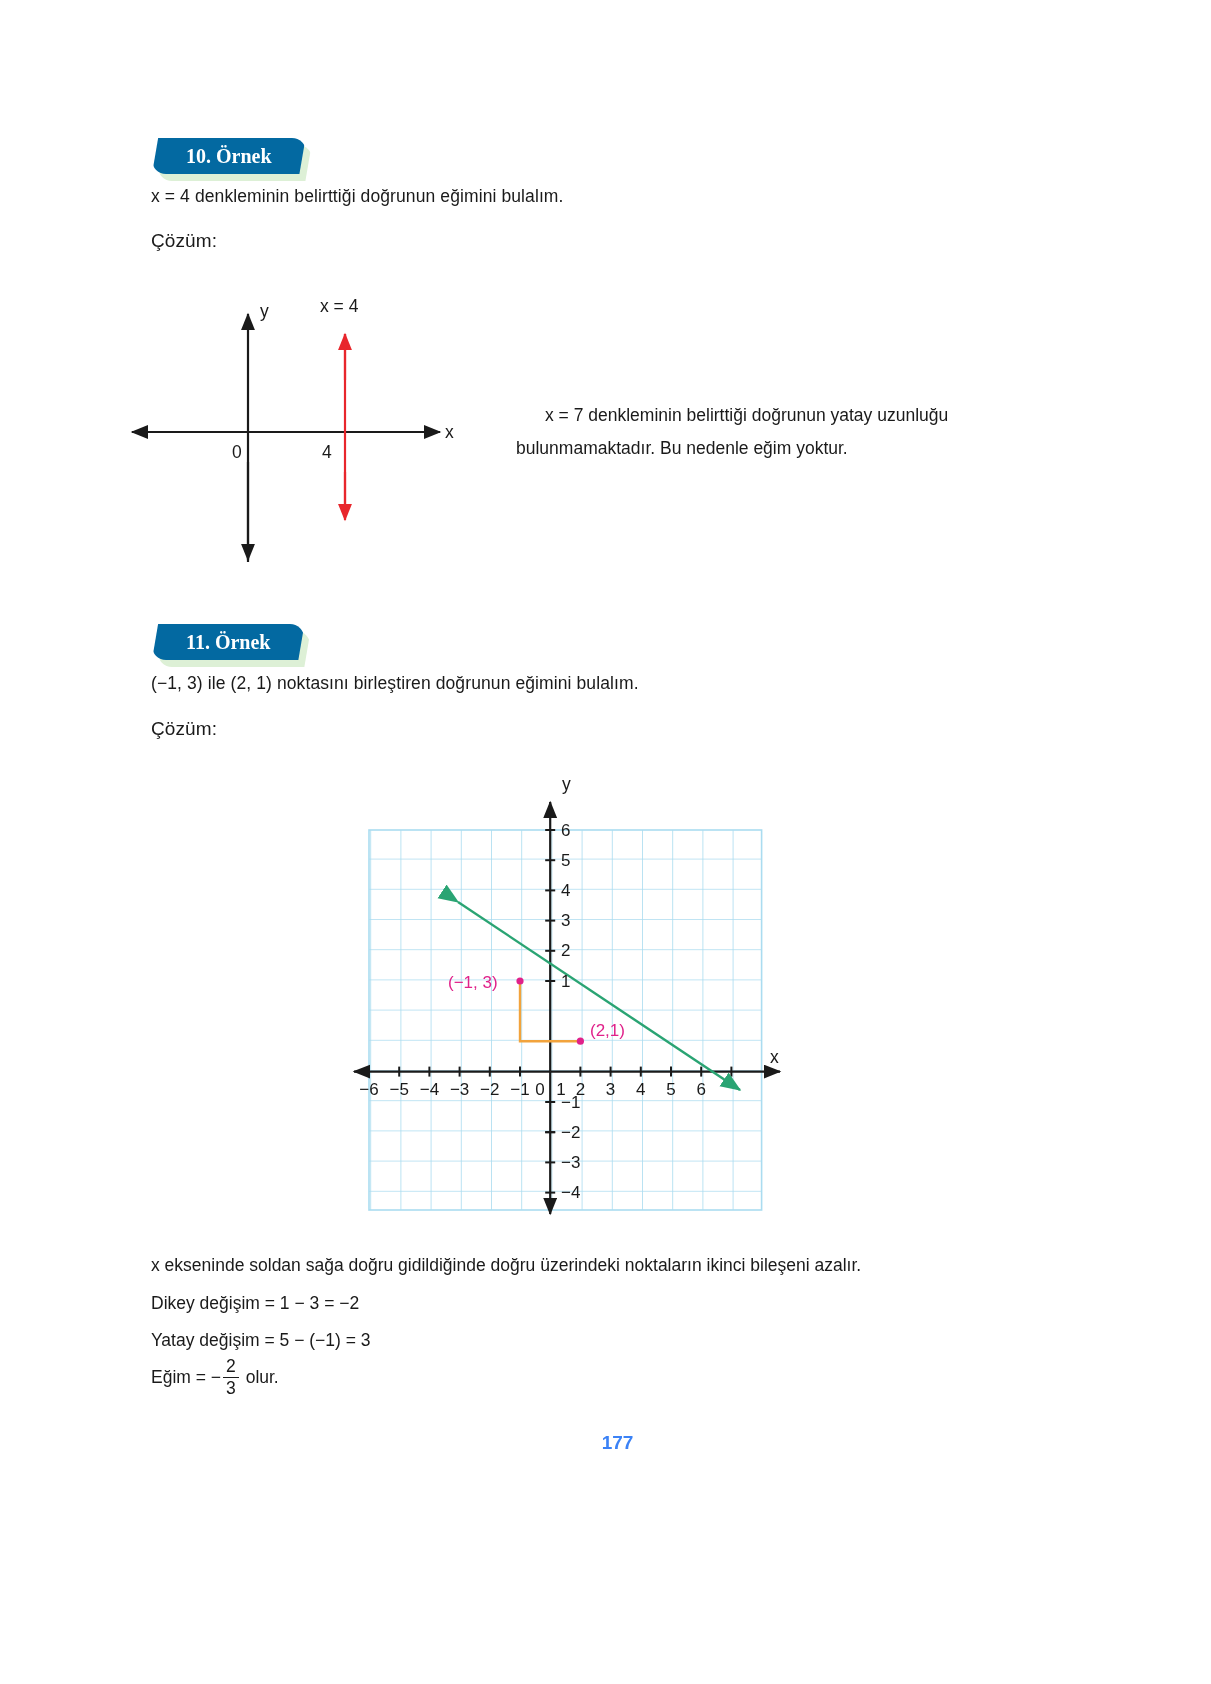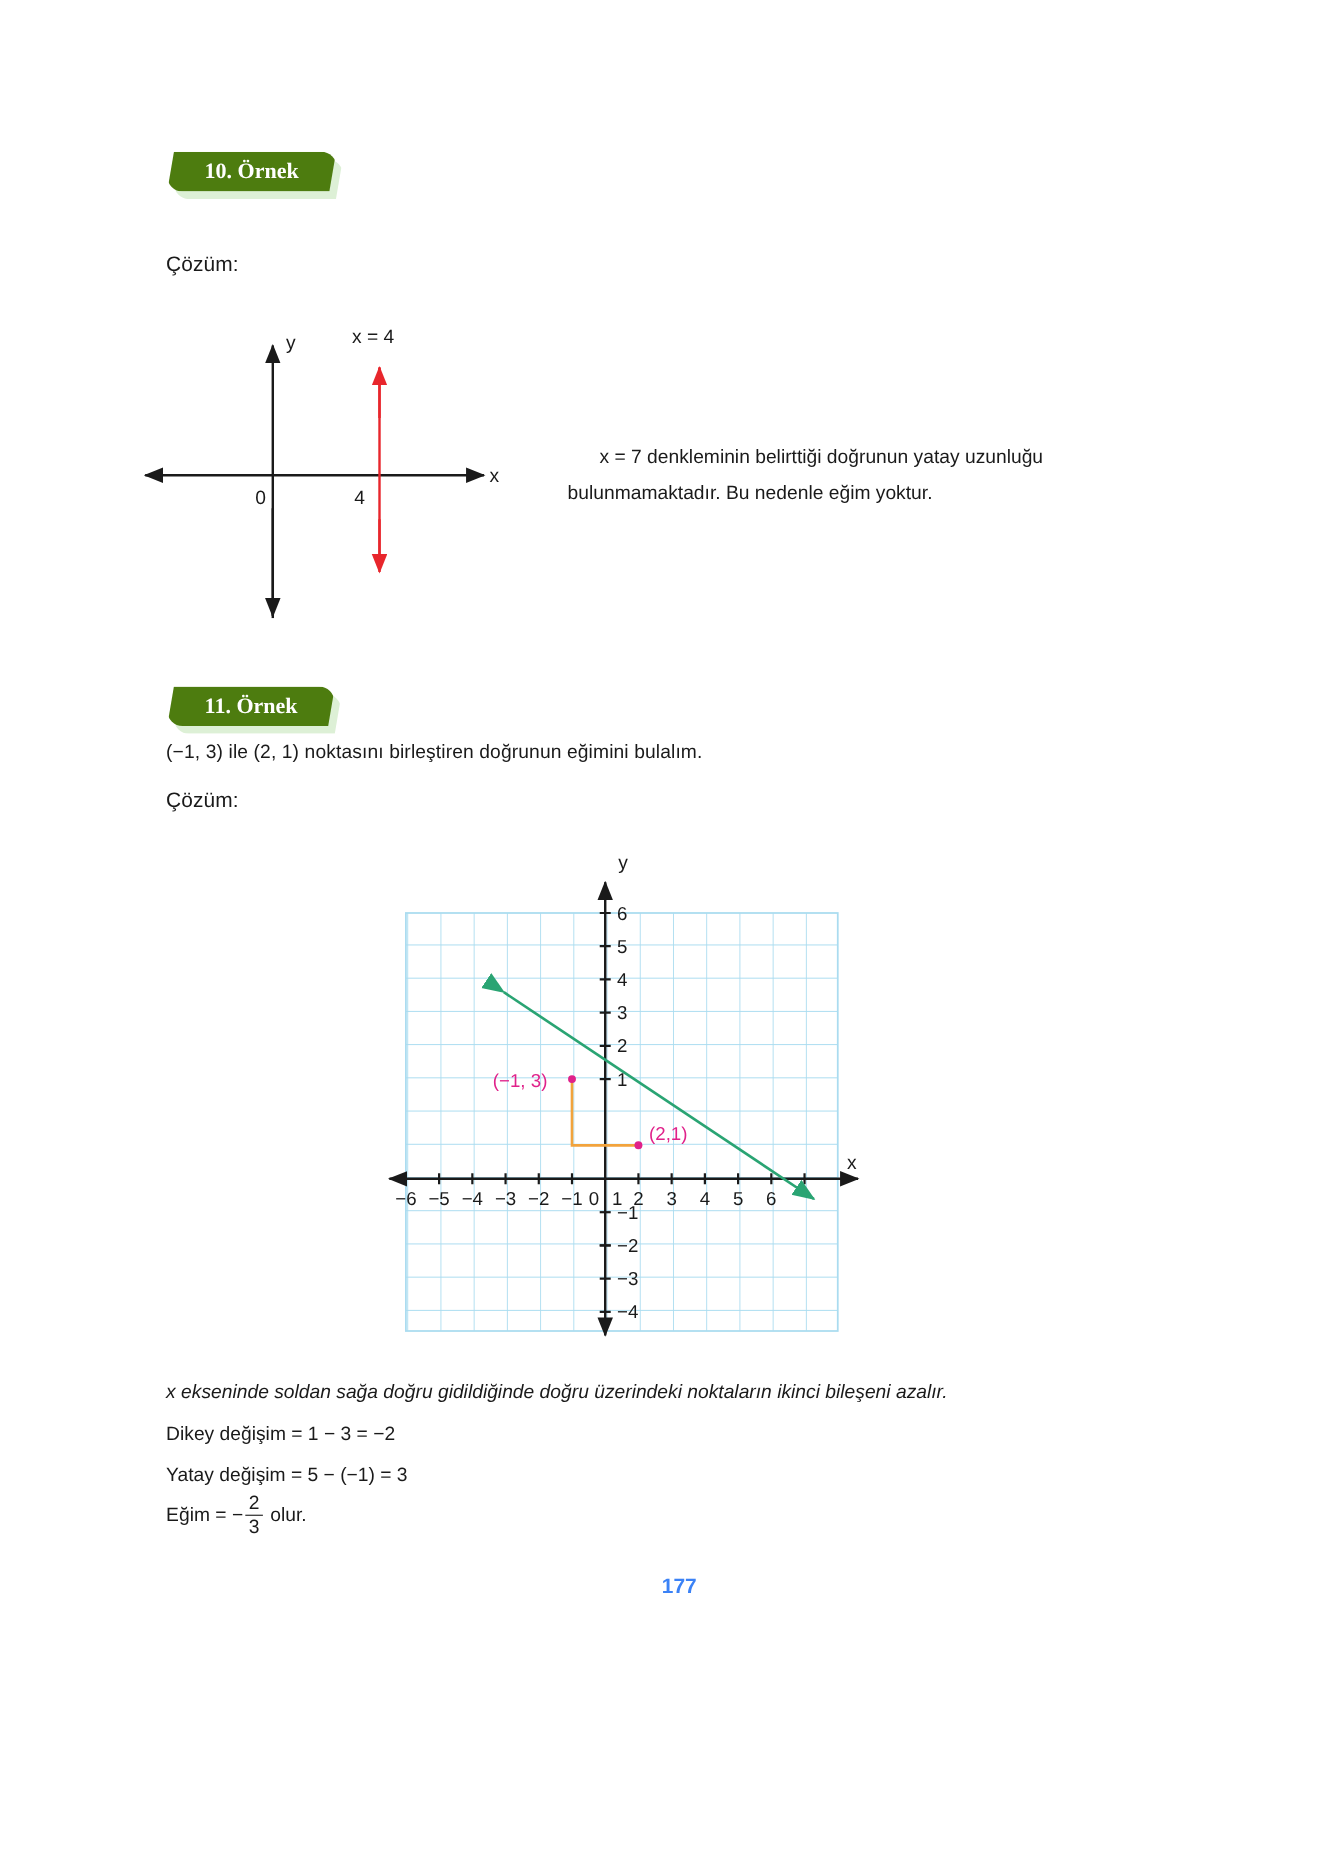--- a/index.html
+++ b/index.html
@@ -9,21 +9,21 @@
     position:relative;overflow:hidden;
   }
   .page{position:absolute;inset:0;}
 
   
   .badge-wrap{position:absolute;}
   .badge{
     position:relative;display:inline-block;
     height:36px;line-height:36px;
     padding:0 34px 0 34px;
-    background:#4d7c0f;
+    background:#0369a1;
     color:#ffffff;
     font-family:"Liberation Serif",serif;
     font-weight:bold;font-size:20px;
     border-radius:4px 14px 4px 14px;
     clip-path:polygon(4% 0, 100% 0, 96% 100%, 0% 100%);
     text-align:center;
     white-space:nowrap;
   }
   .badge-shadow{
     position:absolute;left:6px;top:7px;
@@ -61,20 +61,21 @@
 
 <div class="page">
 
   <div class="badge-wrap" style="left:152px;top:138px;">
     <span class="badge-holder">
       <span class="badge-shadow"></span>
       <span class="badge">10. Örnek</span>
     </span>
   </div>
 
+  <div class="txt" style="left:151px;top:186px;">x = 4 denkleminin belirttiği doğrunun eğimini bulalım.</div>
 
   <div class="txt bold" style="left:151px;top:230px;">Çözüm:</div>
 
   <div class="fig" style="left:120px;top:272px;">
     <svg width="340" height="290" viewBox="0 0 340 290" xmlns="http://www.w3.org/2000/svg">
       <defs>
         <marker id="arrK" markerWidth="9" markerHeight="9" refX="7.4" refY="3.2" orient="auto">
           <path d="M0,0 L8,3.2 L0,6.4 z" fill="#1a1a1a"></path>
         </marker>
         <marker id="arrR" markerWidth="9" markerHeight="9" refX="7.4" refY="3.2" orient="auto">
@@ -210,21 +211,21 @@
   </div>
 
   <div class="fig" style="left:340px;top:768px;pointer-events:none;">
     <svg width="450" height="452" viewBox="0 0 450 452" xmlns="http://www.w3.org/2000/svg">
       <g stroke="#1a1a1a" stroke-width="2">
         <line x1="205.2" y1="364.2" x2="215.2" y2="364.2"></line>
       </g>
     </svg>
   </div>
 
-  <div class="para" style="left:151px;top:1249px;width:840px;font-style:italic;">x ekseninde soldan sağa doğru gidildiğinde doğru üzerindeki noktaların ikinci bileşeni azalır.</div>
+  <div class="para" style="left:151px;top:1249px;width:840px;">x ekseninde soldan sağa doğru gidildiğinde doğru üzerindeki noktaların ikinci bileşeni azalır.</div>
   <div class="para" style="left:151px;top:1287px;">Dikey değişim = 1 − 3 = −2</div>
   <div class="para" style="left:151px;top:1324px;">Yatay değişim = 5 − (−1) = 3</div>
 
   <div class="para" style="left:151px;top:1358px;">
     <span>Eğim = −</span><span class="frac"><span class="num">2</span><span class="bar"></span><span class="den">3</span></span>&nbsp;<span>olur.</span>
   </div>
 
   <div class="pagenum" style="top:1432px;">177</div>
 
 </div>

